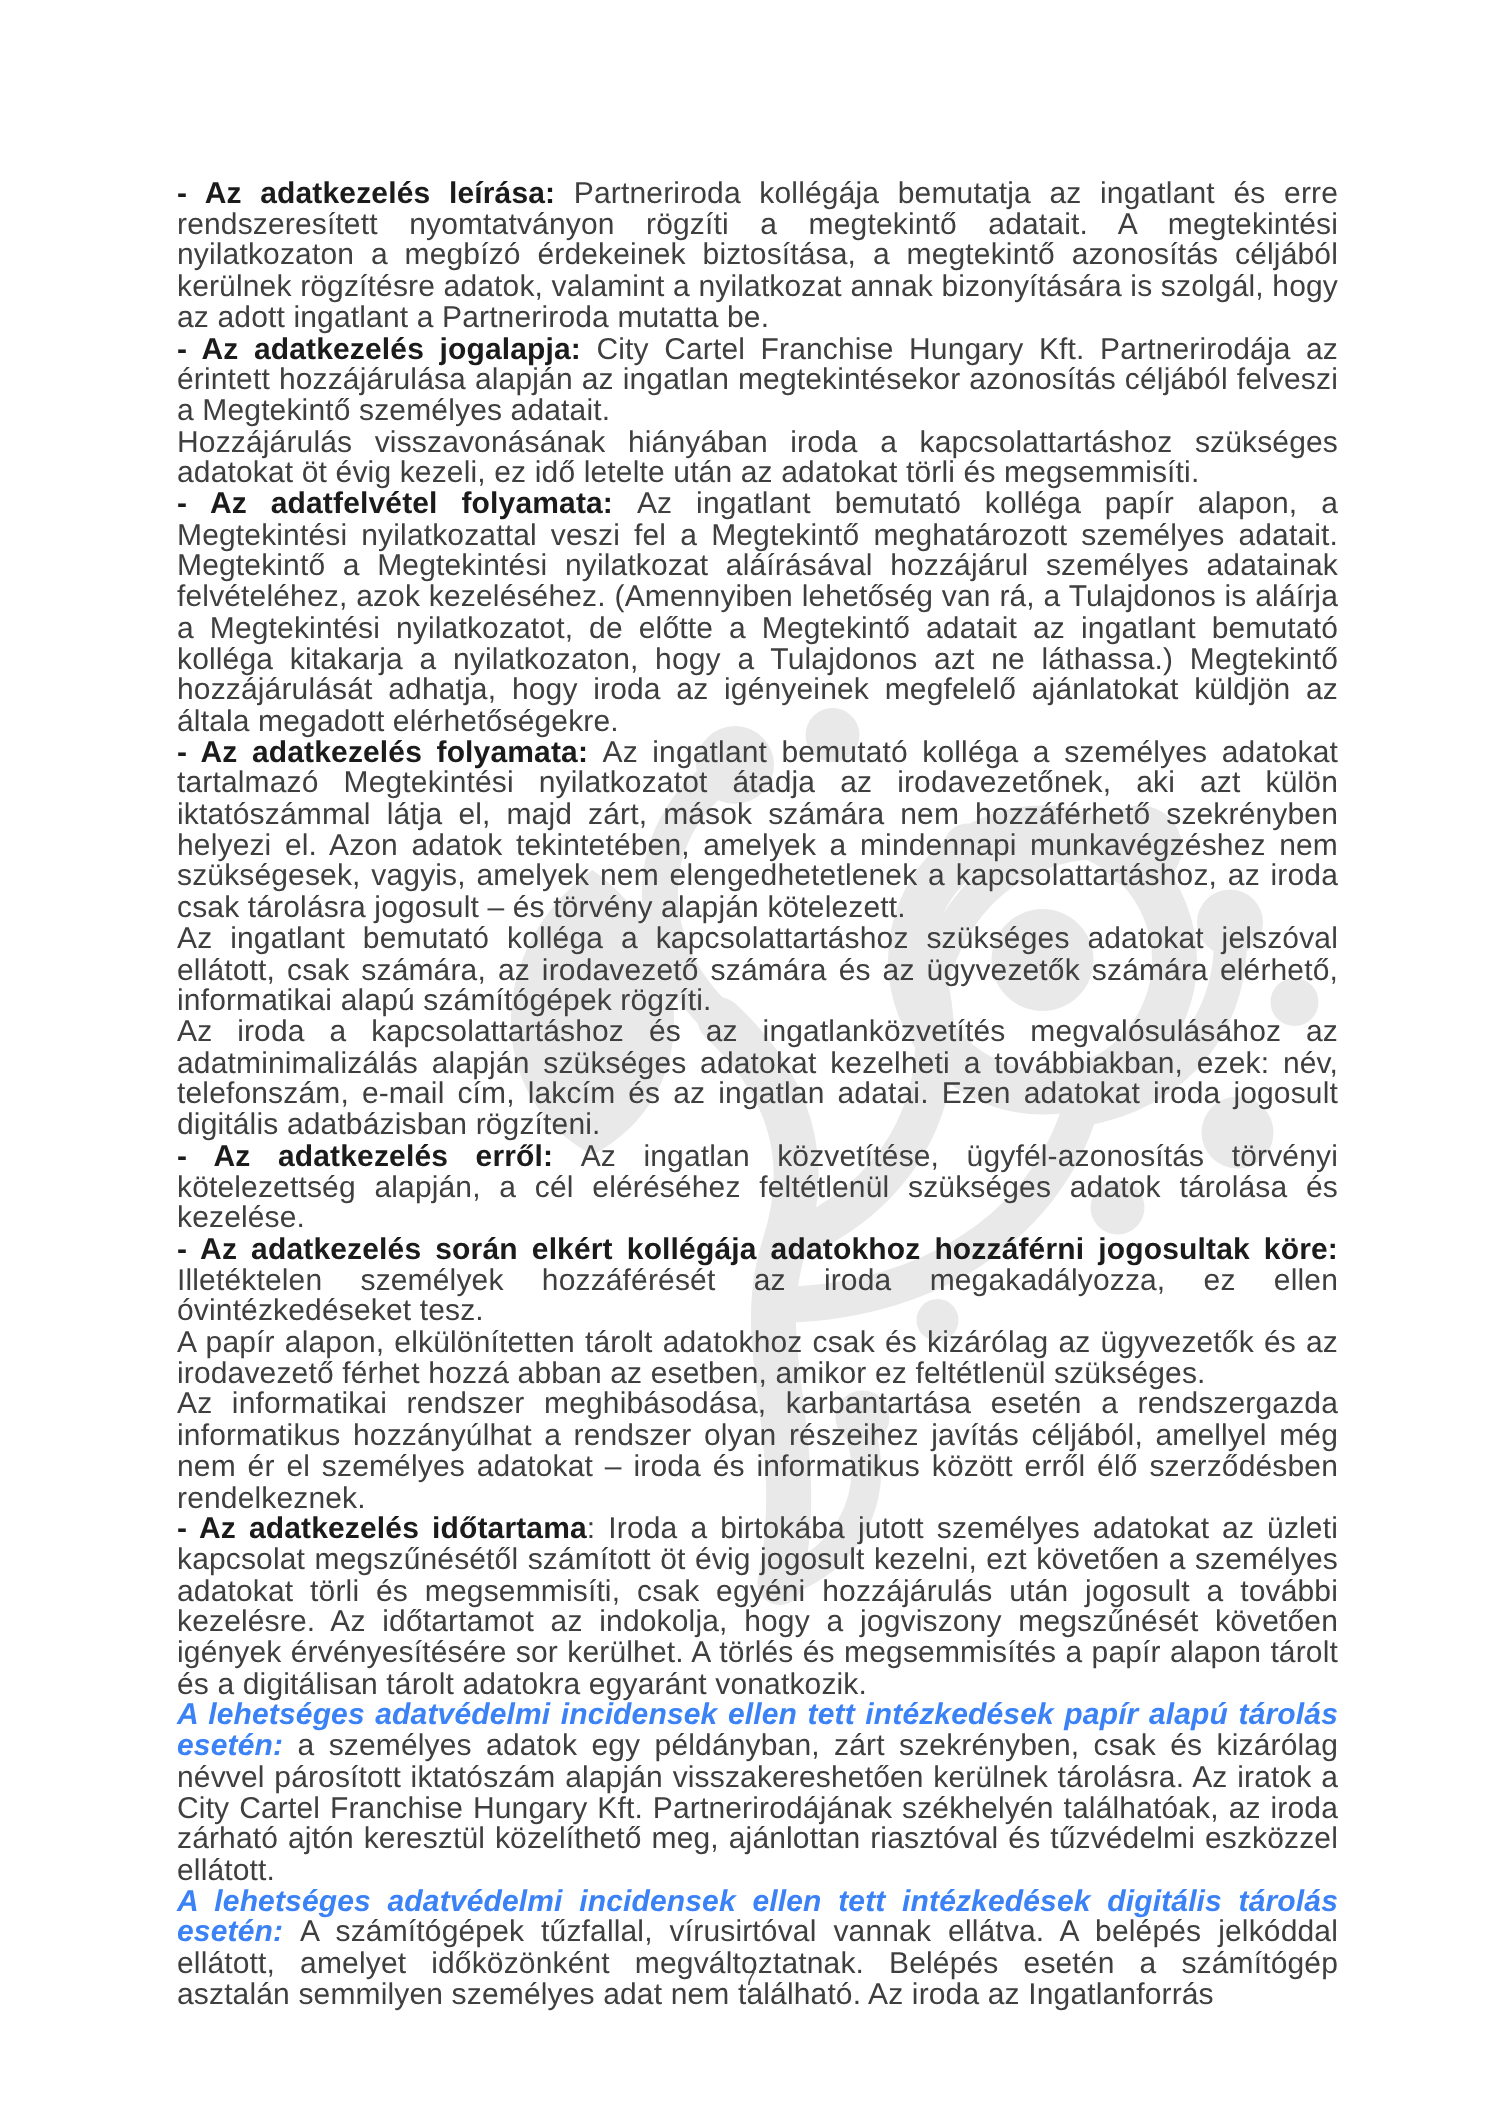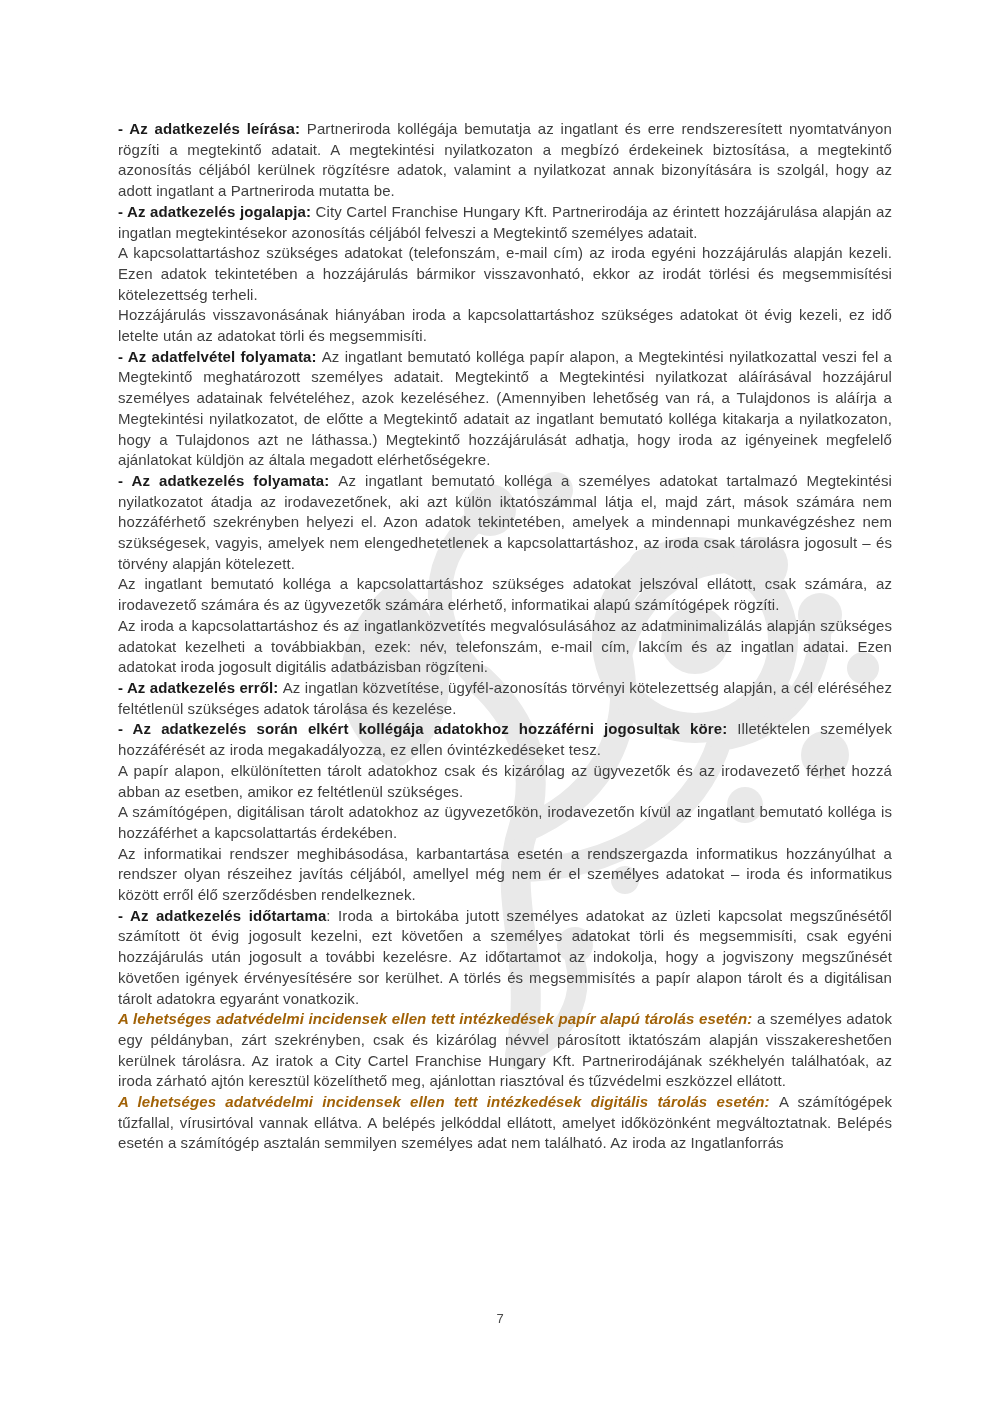--- a/index.html
+++ b/index.html
@@ -23,37 +23,37 @@
     height: 680px;
     z-index: 0;
     pointer-events: none;
   }
   .content {
     position: absolute;
     left: 118px;
     top: 119px;
     width: 774px;
     z-index: 1;
-    font-size: 15px;
+    font-size: 20px;
     line-height: 20.7px;
     color: #3f3f3f;
     letter-spacing: 0.1px;
   }
   .para {
     margin: 0;
     text-align: justify;
   }
   .run-bold {
     font-weight: bold;
     color: #1b1b1b;
   }
   .run-bolditalic {
     font-weight: bold;
     font-style: italic;
-    color: #a16207;
+    color: #3b82f6;
   }
   .run-normal {
     color: #3f3f3f;
   }
   .page-number {
     position: absolute;
     top: 1311px;
     left: 0;
     width: 1000px;
     text-align: center;
@@ -91,30 +91,28 @@
       <circle cx="480" cy="405" r="18"></circle>
       <circle cx="380" cy="165" r="16"></circle>
       <circle cx="310" cy="545" r="18"></circle>
       <circle cx="360" cy="480" r="14"></circle>
     </g>
   </svg>
 
   <main class="content">
       <p class="para"><span class="run-bold">- Az adatkezelés leírása: </span><span class="run-normal">Partneriroda kollégája bemutatja az ingatlant és erre rendszeresített nyomtatványon rögzíti a megtekintő adatait. A megtekintési nyilatkozaton a megbízó érdekeinek biztosítása, a megtekintő azonosítás céljából kerülnek rögzítésre adatok, valamint a nyilatkozat annak bizonyítására is szolgál, hogy az adott ingatlant a Partneriroda mutatta be.</span></p>
       <p class="para"><span class="run-bold">- Az adatkezelés jogalapja: </span><span class="run-normal">City Cartel Franchise Hungary Kft. Partnerirodája az érintett hozzájárulása alapján az ingatlan megtekintésekor azonosítás céljából felveszi a Megtekintő személyes adatait.</span></p>
-      <p class="para"><span class="run-normal">A kapcsolattartáshoz szükséges adatokat (telefonszám, e-mail cím) az iroda egyéni hozzájárulás alapján kezeli. Ezen adatok tekintetében a hozzájárulás bármikor visszavonható, ekkor az irodát törlési és megsemmisítési kötelezettség terheli.</span></p>
       <p class="para"><span class="run-normal">Hozzájárulás visszavonásának hiányában iroda a kapcsolattartáshoz szükséges adatokat öt évig kezeli, ez idő letelte után az adatokat törli és megsemmisíti.</span></p>
       <p class="para"><span class="run-bold">- Az adatfelvétel folyamata: </span><span class="run-normal">Az ingatlant bemutató kolléga papír alapon, a Megtekintési nyilatkozattal veszi fel a Megtekintő meghatározott személyes adatait. Megtekintő a Megtekintési nyilatkozat aláírásával hozzájárul személyes adatainak felvételéhez, azok kezeléséhez. (Amennyiben lehetőség van rá, a Tulajdonos is aláírja a Megtekintési nyilatkozatot, de előtte a Megtekintő adatait az ingatlant bemutató kolléga kitakarja a nyilatkozaton, hogy a Tulajdonos azt ne láthassa.) Megtekintő hozzájárulását adhatja, hogy iroda az igényeinek megfelelő ajánlatokat küldjön az általa megadott elérhetőségekre.</span></p>
       <p class="para"><span class="run-bold">- Az adatkezelés folyamata: </span><span class="run-normal">Az ingatlant bemutató kolléga a személyes adatokat tartalmazó Megtekintési nyilatkozatot átadja az irodavezetőnek, aki azt külön iktatószámmal látja el, majd zárt, mások számára nem hozzáférhető szekrényben helyezi el. Azon adatok tekintetében, amelyek a mindennapi munkavégzéshez nem szükségesek, vagyis, amelyek nem elengedhetetlenek a kapcsolattartáshoz, az iroda csak tárolásra jogosult – és törvény alapján kötelezett.</span></p>
       <p class="para"><span class="run-normal">Az ingatlant bemutató kolléga a kapcsolattartáshoz szükséges adatokat jelszóval ellátott, csak számára, az irodavezető számára és az ügyvezetők számára elérhető, informatikai alapú számítógépek rögzíti.</span></p>
       <p class="para"><span class="run-normal">Az iroda a kapcsolattartáshoz és az ingatlanközvetítés megvalósulásához az adatminimalizálás alapján szükséges adatokat kezelheti a továbbiakban, ezek: név, telefonszám, e-mail cím, lakcím és az ingatlan adatai. Ezen adatokat iroda jogosult digitális adatbázisban rögzíteni.</span></p>
       <p class="para"><span class="run-bold">- Az adatkezelés erről: </span><span class="run-normal">Az ingatlan közvetítése, ügyfél-azonosítás törvényi kötelezettség alapján, a cél eléréséhez feltétlenül szükséges adatok tárolása és kezelése.</span></p>
       <p class="para"><span class="run-bold">- Az adatkezelés során elkért kollégája adatokhoz hozzáférni jogosultak köre: </span><span class="run-normal">Illetéktelen személyek hozzáférését az iroda megakadályozza, ez ellen óvintézkedéseket tesz.</span></p>
       <p class="para"><span class="run-normal">A papír alapon, elkülönítetten tárolt adatokhoz csak és kizárólag az ügyvezetők és az irodavezető férhet hozzá abban az esetben, amikor ez feltétlenül szükséges.</span></p>
-      <p class="para"><span class="run-normal">A számítógépen, digitálisan tárolt adatokhoz az ügyvezetőkön, irodavezetőn kívül az ingatlant bemutató kolléga is hozzáférhet a kapcsolattartás érdekében.</span></p>
       <p class="para"><span class="run-normal">Az informatikai rendszer meghibásodása, karbantartása esetén a rendszergazda informatikus hozzányúlhat a rendszer olyan részeihez javítás céljából, amellyel még nem ér el személyes adatokat – iroda és informatikus között erről élő szerződésben rendelkeznek.</span></p>
       <p class="para"><span class="run-bold">- Az adatkezelés időtartama</span><span class="run-normal">: Iroda a birtokába jutott személyes adatokat az üzleti kapcsolat megszűnésétől számított öt évig jogosult kezelni, ezt követően a személyes adatokat törli és megsemmisíti, csak egyéni hozzájárulás után jogosult a további kezelésre. Az időtartamot az indokolja, hogy a jogviszony megszűnését követően igények érvényesítésére sor kerülhet. A törlés és megsemmisítés a papír alapon tárolt és a digitálisan tárolt adatokra egyaránt vonatkozik.</span></p>
       <p class="para"><span class="run-bolditalic">A lehetséges adatvédelmi incidensek ellen tett intézkedések papír alapú tárolás esetén: </span><span class="run-normal">a személyes adatok egy példányban, zárt szekrényben, csak és kizárólag névvel párosított iktatószám alapján visszakereshetően kerülnek tárolásra. Az iratok a City Cartel Franchise Hungary Kft. Partnerirodájának székhelyén találhatóak, az iroda zárható ajtón keresztül közelíthető meg, ajánlottan riasztóval és tűzvédelmi eszközzel ellátott.</span></p>
       <p class="para"><span class="run-bolditalic">A lehetséges adatvédelmi incidensek ellen tett intézkedések digitális tárolás esetén: </span><span class="run-normal">A számítógépek tűzfallal, vírusirtóval vannak ellátva. A belépés jelkóddal ellátott, amelyet időközönként megváltoztatnak. Belépés esetén a számítógép asztalán semmilyen személyes adat nem található. Az iroda az Ingatlanforrás</span></p>
     </main>
 
   <div class="page-number">7</div>
 </div>
 
 </body></html>

